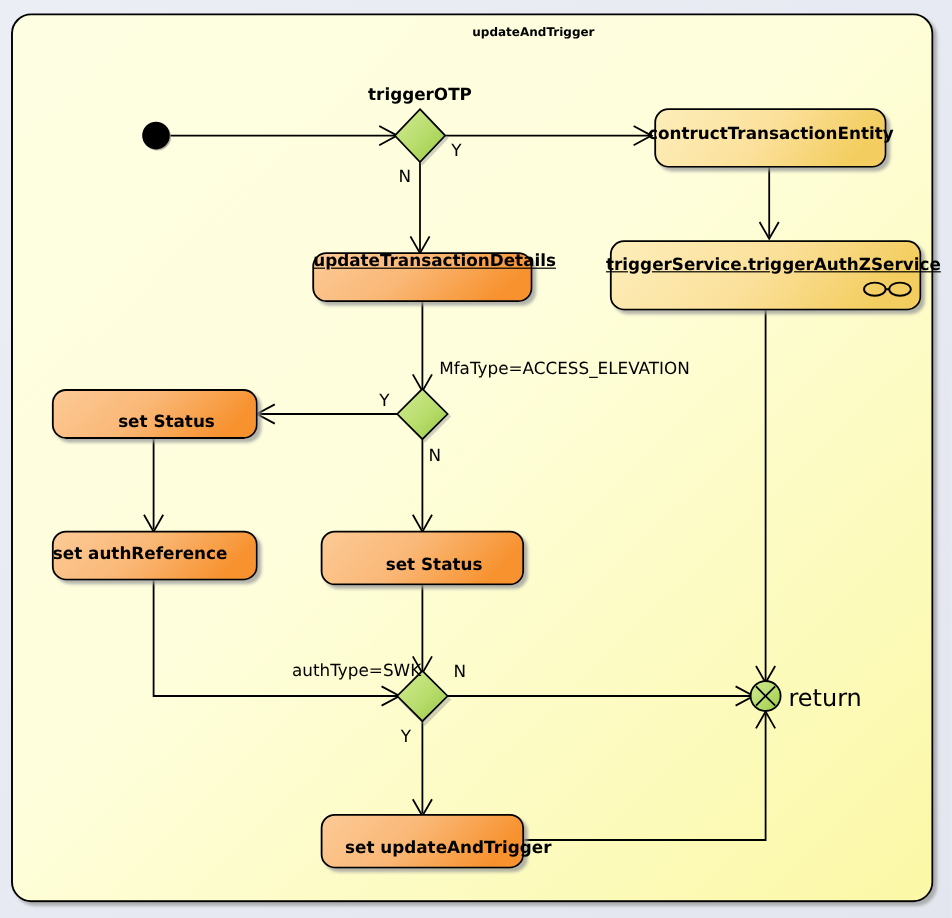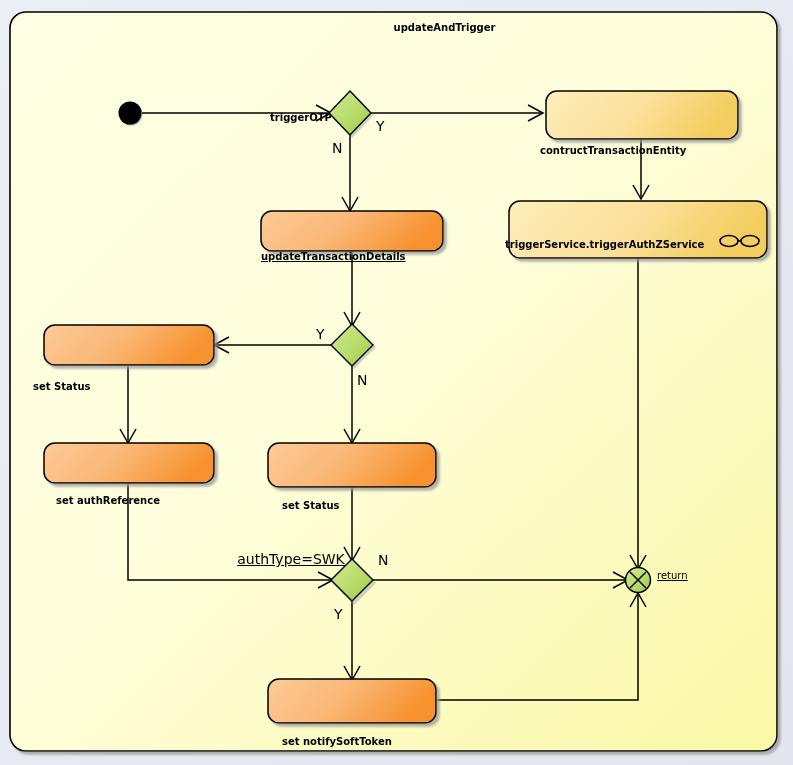--- a/index.html
+++ b/index.html
@@ -36,32 +36,30 @@
     font-size: 10px;
     font-weight: bold;
     text-align: center;
     padding-left: 48px;
   }
   .edge-label {
     font-size: 14px;
     font-weight: normal;
   }
   .node-label {
-    font-size: 10px;
-    text-align: left;
+    font-size: 14px;
+    text-align: center;
     font-weight: bold;
-    margin-top: 41px;
   }
   .node-label .l2 {
     font-weight: normal;
     display: block;
   }
   .end-label {
-    font-size: 10px;
-    text-decoration: underline;
+    font-size: 20px;
   }
 </style>
 </head>
 <body>
 
 <div id="canvas">
 
   <svg id="diagram-svg" viewBox="0 0 793 765" xmlns="http://www.w3.org/2000/svg">
     <defs>
       <linearGradient id="gFrame" x1="0" y1="0" x2="1" y2="1">
@@ -203,39 +201,40 @@
       <line x1="646" y1="572" x2="630" y2="588" stroke="#000" stroke-width="1.5"></line>
     </g>
   </svg>
 
   <div class="lbl frame-title" style="left:0; top:23px; width:793px;">updateAndTrigger</div>
 
   <div class="lbl node-label" style="left:270px; top:72px; width:160px;">triggerOTP</div>
 
   <div class="lbl node-label" style="left:540px; top:105px; width:192px;">contructTransactionEntity</div>
 
-  <div class="lbl node-label" style="left:505px; top:199px; width:266px;">triggerService.triggerAuthZService</div>
+  <div class="lbl node-label" style="left:505px; top:214px; width:266px;text-decoration:underline;">triggerService.triggerAuthZService</div>
 
   <div class="lbl node-label" style="left:261px; top:211px; width:200px;text-decoration:underline;">updateTransactionDetails</div>
 
+  <div class="lbl edge-label" style="left:366px; top:301px; width:300px;">MfaType=ACCESS_ELEVATION</div>
 
   <div class="lbl node-label" style="left:19px; top:330px; width:220px;">
     <span>set Status</span>
   </div>
 
-  <div class="lbl node-label" style="left:56px; top:455px; width:144px;">set authReference</div>
+  <div class="lbl node-label" style="left:44px; top:455px; width:144px;">set authReference</div>
 
   <div class="lbl node-label" style="left:268px; top:449px; width:168px;">
     <span>set Status</span>
   </div>
 
-  <div class="lbl edge-label" style="left:231px; top:552px; width:120px; text-align:center;text-decoration:underline;">authType=SWK</div>
+  <div class="lbl edge-label" style="left:231px; top:552px; width:120px; text-align:right;">authType=SWK</div>
 
   <div class="lbl node-label" style="left:268px; top:685px; width:168px;">
-    <span>set notifySoftToken</span>
+    <span>set updateAndTrigger</span>
   </div>
 
   <div class="lbl end-label" style="left:657px; top:571px;">return</div>
 
   <div class="lbl edge-label" style="left:376px; top:119px;">Y</div>
   <div class="lbl edge-label" style="left:332px; top:141px;">N</div>
   <div class="lbl edge-label" style="left:316px; top:327px;">Y</div>
   <div class="lbl edge-label" style="left:357px; top:373px;">N</div>
   <div class="lbl edge-label" style="left:378px; top:553px;">N</div>
   <div class="lbl edge-label" style="left:334px; top:607px;">Y</div>

